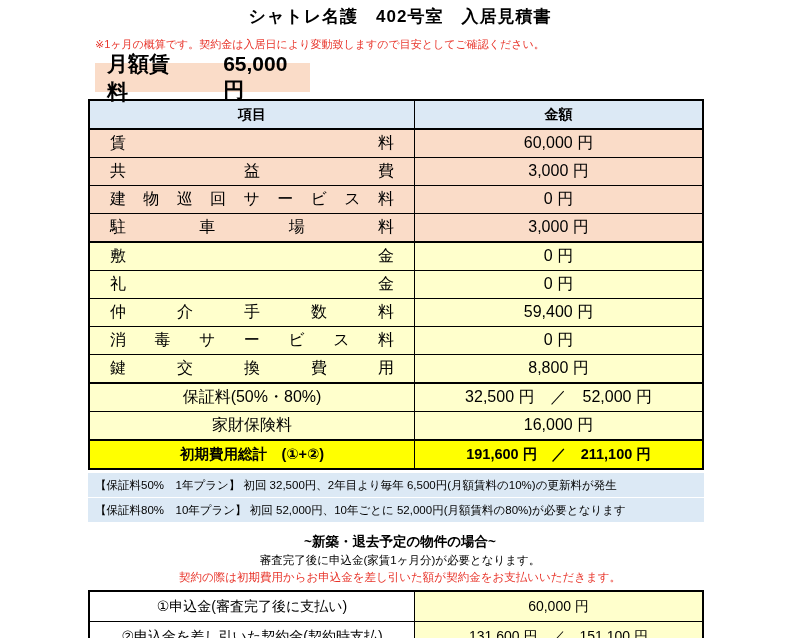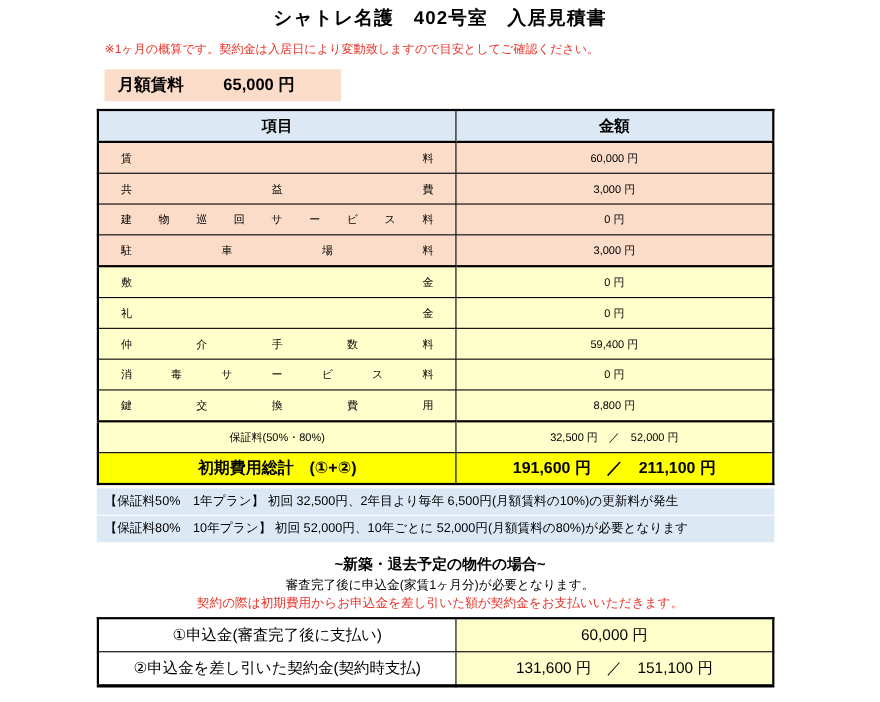--- a/index.html
+++ b/index.html
@@ -21,42 +21,42 @@
   .disclaimer{
     margin:9px 0 0 95px;
     font-size:11px;
     color:#e8342a;
   }
   .rent-box{
     margin:11px 0 0 95px;
     width:215px;height:29px;
     background:#fadcc8;
     display:flex;align-items:center;
-    font-weight:bold;font-size:15px;
+    font-weight:bold;font-size:21px;
   }
   .rent-box .rb-label{padding-left:12px;}
   .rent-box .rb-value{margin-left:36px;}
 
   table{border-collapse:collapse;table-layout:fixed;}
   .main-table{
     margin:7px 0 0 88px;
     width:616px;
     border:2px solid #000;
   }
   .main-table th{
     height:25px;
     background:#dce9f5;
     font-size:14px;font-weight:bold;
     border:1px solid #000;
     border-bottom:2px solid #000;
   }
   .main-table td{
     height:25px;
     border:1px solid #000;
-    font-size:10px;
+    font-size:16px;
   }
   .col-item{width:322px;}
   .item-cell{
     padding:0 20px;
     text-align:justify;
     text-align-last:justify;
     text-justify:inter-character;
   }
   .item-center{text-align:center;padding:0 4px;}
   .amount-cell{text-align:center;white-space:pre;font-size:13.5px;}
@@ -175,20 +175,24 @@
       <td class="amount-cell">0 円</td>
     </tr>
     <tr class="row-yellow section-end">
       <td class="item-cell">鍵交換費用</td>
       <td class="amount-cell">8,800 円</td>
     </tr>
     <tr class="row-yellow">
       <td class="item-center">保証料(50%・80%)</td>
       <td class="amount-cell">32,500 円　／　52,000 円</td>
     </tr>
+    <tr class="row-yellow section-end">
+      <td class="item-center">家財保険料</td>
+      <td class="amount-cell">16,000 円</td>
+    </tr>
     <tr class="row-total">
       <td class="item-center">初期費用総計　(①+②)</td>
       <td class="amount-cell">191,600 円　／　211,100 円</td>
     </tr>
   </tbody>
     </table>
 
   <div class="notes-block">
     <div class="guarantee-note">【保証料50%　1年プラン】 初回 32,500円、2年目より毎年 6,500円(月額賃料の10%)の更新料が発生</div>
     <div class="guarantee-note">【保証料80%　10年プラン】 初回 52,000円、10年ごとに 52,000円(月額賃料の80%)が必要となります</div>

